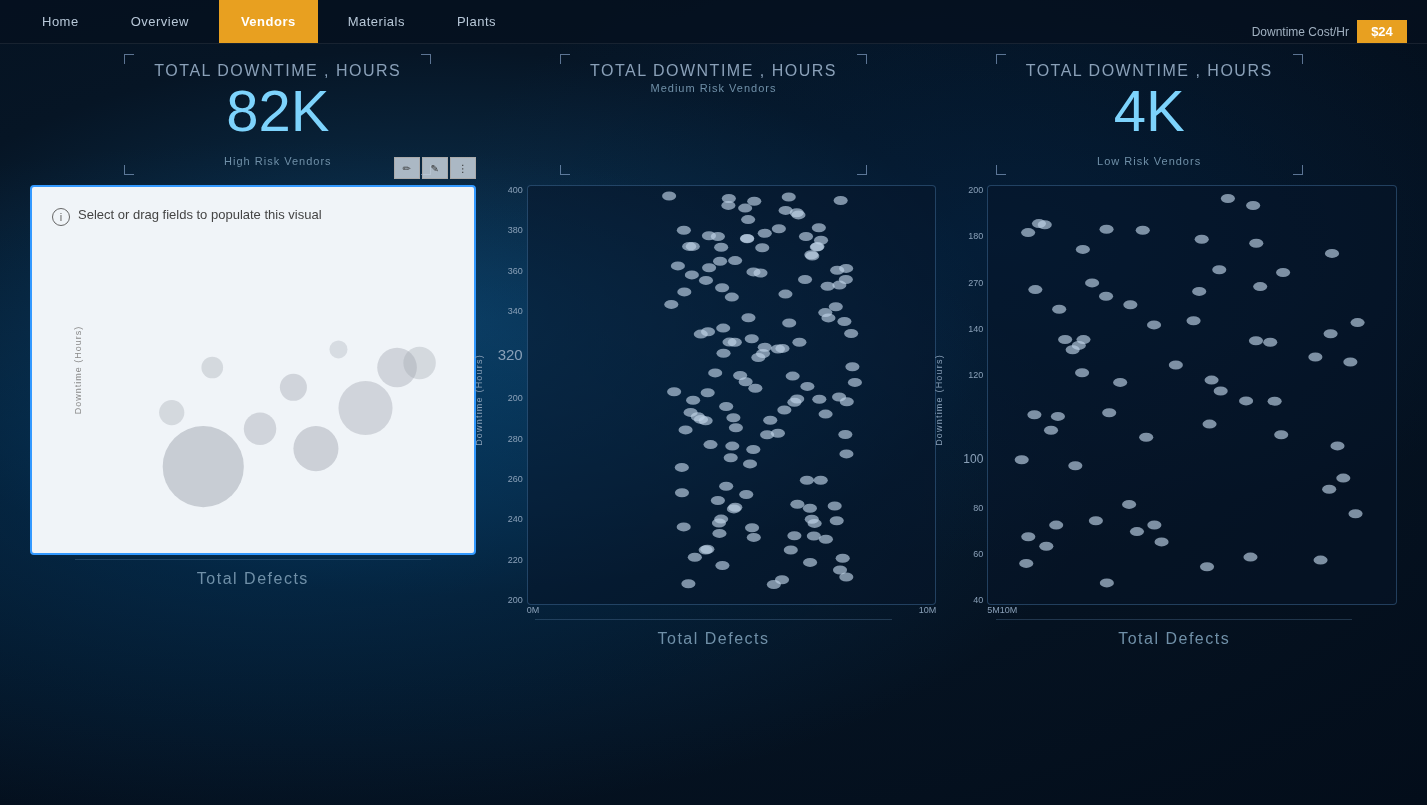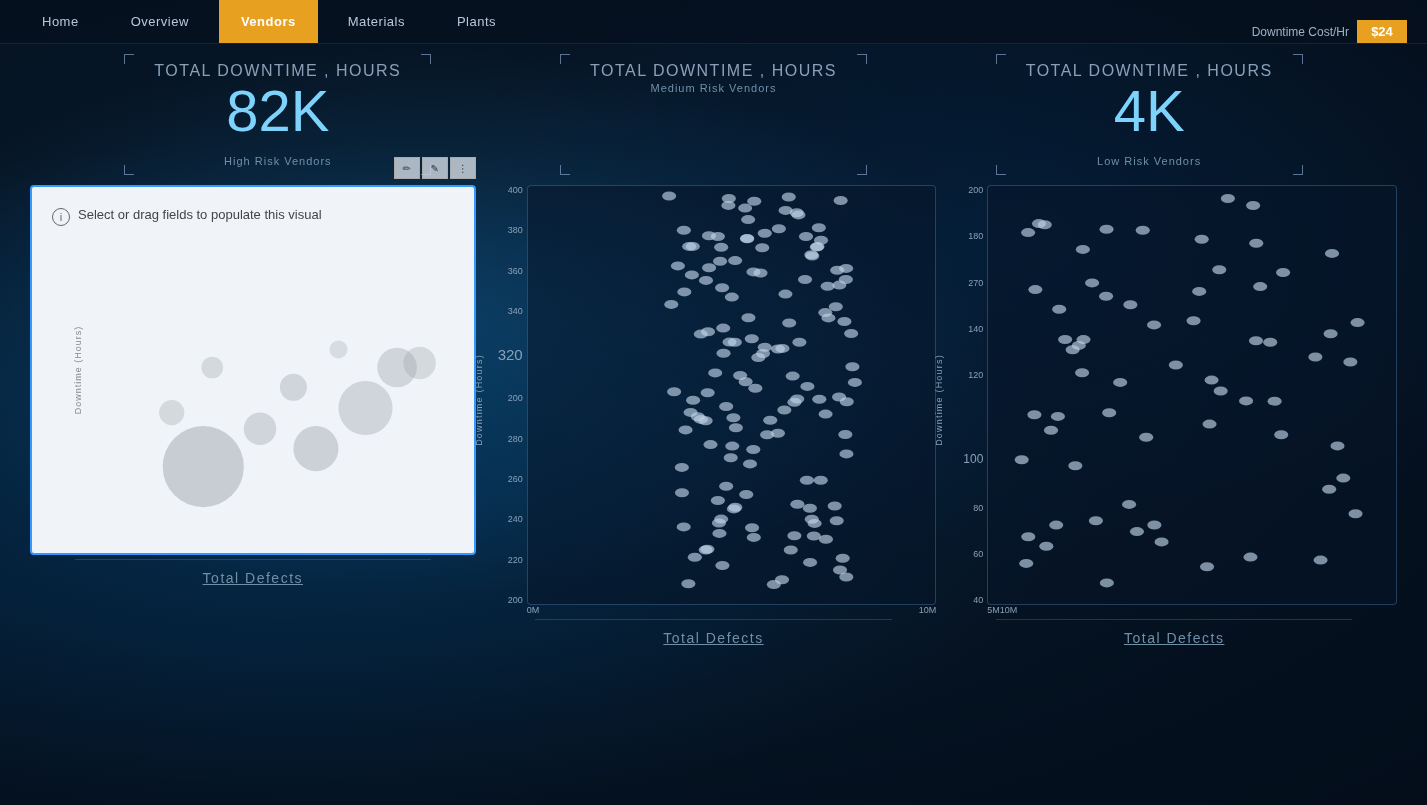--- a/index.html
+++ b/index.html
@@ -235,25 +235,24 @@
       display: flex;
       align-items: center;
       justify-content: center;
       cursor: pointer;
       font-size: 10px;
       color: #333;
     }
 
     .chart-bottom-label {
       color: #7090a8;
-      font-size: 14px;
+      font-size: 16px;
       letter-spacing: 1.5px;
       margin-top: 6px;
       text-align: center;
-      text-decoration: underline;
     }
 
     
     .scatter-svg {
       width: 100%;
     }
 
     .divider-line {
       width: 80%;
       height: 1px;

